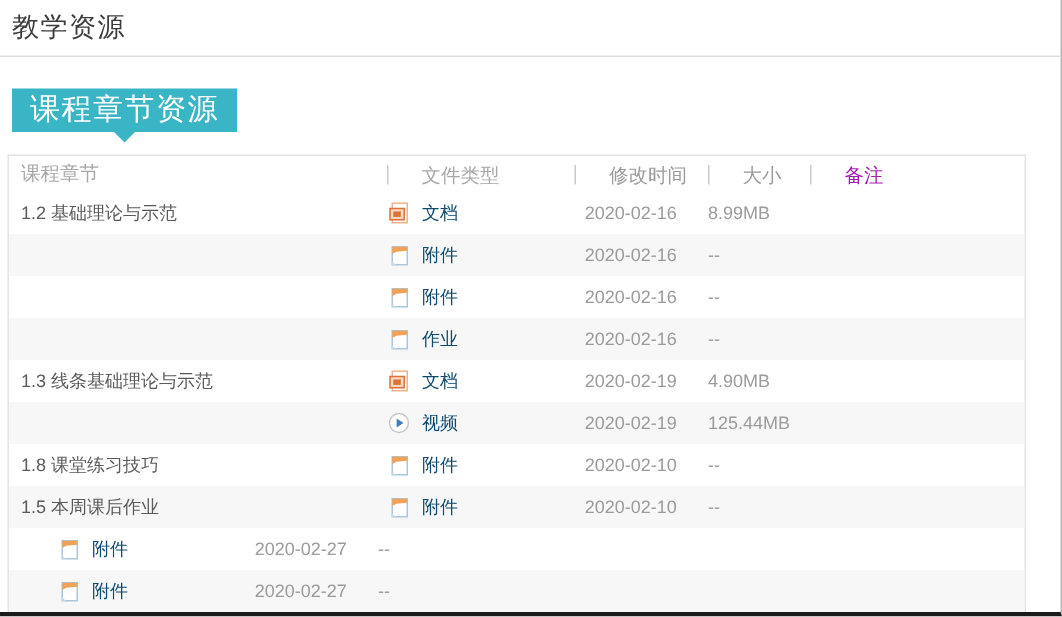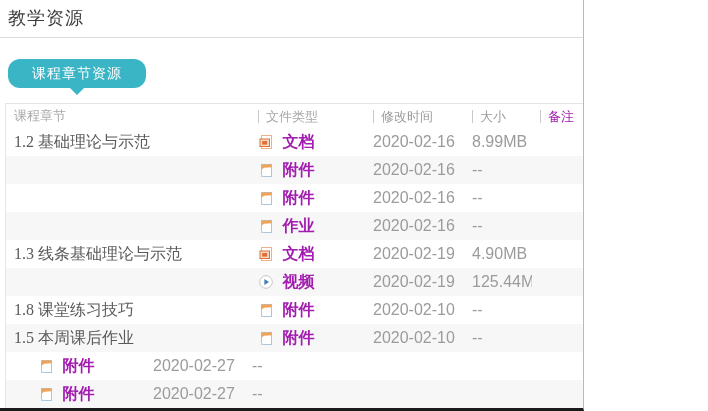--- a/index.html
+++ b/index.html
@@ -1,60 +1,60 @@
 <!DOCTYPE html>
 <html style="--accent: #3ab5c5; --stripe: #f7f7f8; --border: #e4e4e4;"><head>
 <meta charset="utf-8">
 <style>
   :root { --accent:#3ab5c5; --stripe:#f7f7f8; --border:#e4e4e4; }
   * { margin:0; padding:0; box-sizing:border-box; }
   html,body { background:#fff; }
   body { font-family:"Liberation Sans","DejaVu Sans",sans-serif; }
   .frame {
-    position:relative; width:584px; height:411px; background:#fff;
+    position:relative; width:708px; height:411px; background:#fff;
     border-right:1px solid #b9b9b9; border-bottom:3px solid #1b1b1b;
     overflow:hidden;
   }
   .page-title {
     position:absolute; left:8px; top:6px; font-size:18px; color:#3c3c3c;
     letter-spacing:1px;
   }
   .title-divider {
     position:absolute; left:0; right:0; top:37px; border-top:1px solid #dcdcdc;
   }
   .tab {
     position:absolute; left:8px; top:59px; height:29px; line-height:29px;
-    padding:0 24px; background:var(--accent); color:#fff; font-size:14px;
-    border-radius:12px; cursor:pointer; letter-spacing:1px;
+    padding:0 12px; background:var(--accent); color:#fff; font-size:20px;
+    border-radius:0; cursor:pointer; letter-spacing:1px;
   }
   .tab-pointer {
     position:absolute; left:50%; bottom:-7px; margin-left:-7px; width:0; height:0;
     border-left:7px solid transparent; border-right:7px solid transparent;
     border-top:7px solid var(--accent);
   }
   .table {
     position:absolute; left:5px; top:103px; width:679px;
     border:1px solid var(--border); border-bottom:none; background:#fff;
   }
   .thead { display:flex; height:24px; align-items:center; }
   .th { font-size:13px; color:#a8a8a8; overflow:hidden; white-space:nowrap; }
   .th .sep {
-    display:inline-block; border-left:1px solid #c9c9c9; padding-left:7px;
+    display:inline-block; border-left:1px solid #c9c9c9; padding-left:22px;
     line-height:13px;
   }
   .tr { display:flex; height:28px; align-items:center; }
   .tr.alt { background:var(--stripe); }
-  .td { font-size:16px; overflow:hidden; white-space:nowrap; }
-  .col-chapter { width:220px; padding-left:8px; color:#5a5a5a;font-family:Liberation Serif, serif; }
+  .td { font-size:12px; overflow:hidden; white-space:nowrap; }
+  .col-chapter { width:220px; padding-left:8px; color:#5a5a5a; }
   .col-type   { width:140px; padding-left:32px; }
-  .col-date   { width:102px; padding-left:7px; color:#9b9b9b; }
+  .col-date   { width:102px; padding-left:7px; color:#9b9b9b;text-align:center; }
   .col-size   { width:64px;  padding-left:4px; color:#9b9b9b; }
   .col-note   { flex:1; padding-left:8px; color:#a21caf; }
   .thead .col-chapter { color:#a8a8a8; }
-  .col-type .type-label { font-weight:bold; color:#a21caf; vertical-align:middle; }
+  .col-type .type-label { font-weight:normal; color:#0c4a6e; vertical-align:middle; }
   .icon { display:none; width:16px; height:16px; margin-right:4px; vertical-align:middle; }
   .icon svg { display:block; }
 </style>
 </head>
 <body>
 
 <div class="frame">
 
   <div class="page-title">教学资源</div>
   <div class="title-divider"></div>

